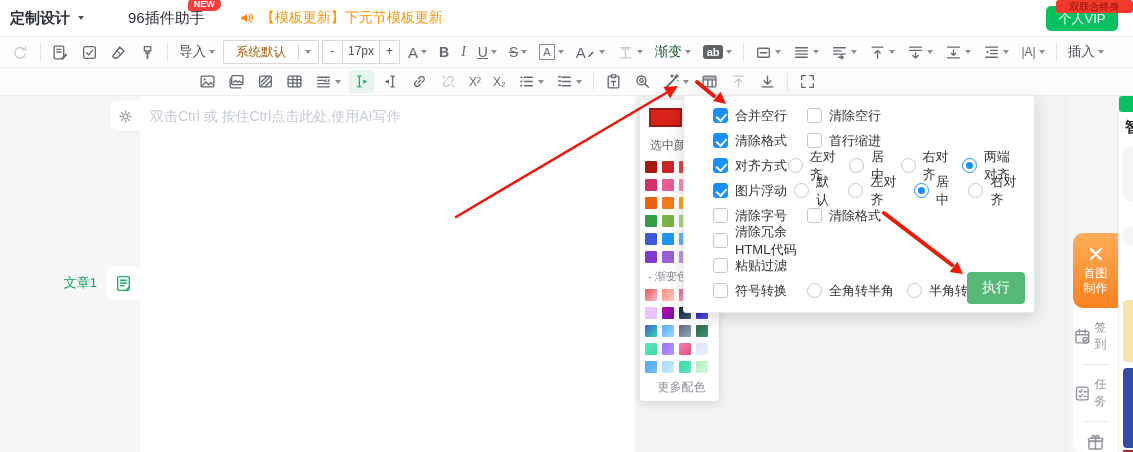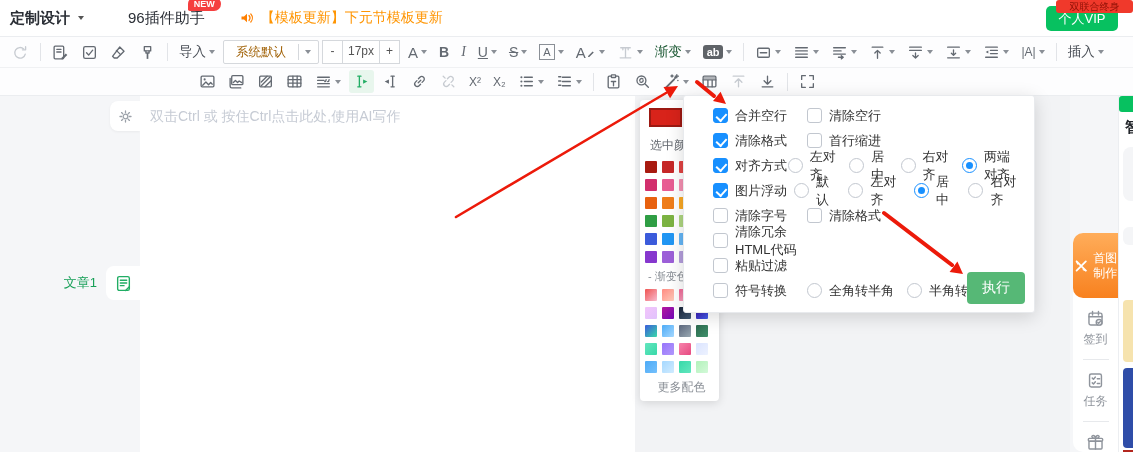--- a/index.html
+++ b/index.html
@@ -76,24 +76,24 @@
   .cb{width:15px;height:15px;border:1px solid #c2c7cf;border-radius:3px;background:#fff;box-sizing:border-box;flex:none;position:relative}
   .cb.on{background:#1890ff;border-color:#1890ff}
   .cb.on::after{content:"";position:absolute;left:4px;top:1.5px;width:4.5px;height:8px;border:solid #fff;border-width:0 2px 2px 0;transform:rotate(42deg)}
   .rd{width:15px;height:15px;border:1px solid #c2c7cf;border-radius:50%;background:#fff;box-sizing:border-box;flex:none;position:relative}
   .rd.on{border-color:#1890ff;border-width:1.5px}
   .rd.on::after{content:"";position:absolute;left:2.5px;top:2.5px;width:7px;height:7px;border-radius:50%;background:#1890ff}
   .exec{position:absolute;right:9px;bottom:8px;width:58px;height:32px;background:#56b876;border:none;border-radius:4px;color:#fff;font-size:14px;display:flex;align-items:center;justify-content:center;font-family:inherit}
   
   .right-rail{position:absolute;left:1070px;top:96px;width:48px;bottom:0;background:#f5f6f8;z-index:5}
   .rail-card{position:absolute;left:3px;right:0;top:137px;bottom:0;background:#fff;border-radius:10px 0 0 10px;display:flex;flex-direction:column;align-items:center}
-  .cover-tab{width:100%;height:78px;border-radius:10px 0 0 10px;background:linear-gradient(180deg,#ffad5a,#f8811f);color:#fff;display:flex;flex-direction:row;align-items:center;justify-content:center;gap:3px}
+  .cover-tab{width:100%;height:78px;border-radius:10px 0 0 10px;background:linear-gradient(180deg,#ffad5a,#f8811f);color:#fff;display:flex;flex-direction:column;align-items:center;justify-content:center;gap:3px}
   .cover-tab svg{width:18px;height:18px;stroke:#fff;fill:none;stroke-width:1.8;stroke-linecap:round}
   .cover-label{width:28px;font-size:12px;line-height:15px;text-align:center}
-  .rail-btn{display:flex;flex-direction:column;align-items:center;color:#8f949c;font-size:12px;gap:3px;margin-top:11px}
+  .rail-btn{display:flex;flex-direction:row;align-items:center;color:#8f949c;font-size:12px;gap:3px;margin-top:11px}
   .rail-btn svg{width:19px;height:19px;stroke:currentColor;fill:none;stroke-width:1.2;stroke-linecap:round;stroke-linejoin:round}
   .rail-div{width:26px;height:1px;background:#e7e9ec;margin-top:11px}
   
   .far-panel{position:absolute;left:1118px;top:96px;right:0;bottom:0;background:#fff;border-left:1px solid #eceef1}
   .fp-green{height:16px;background:#07c160;border-radius:3px 0 0 3px}
   .fp-title{font-weight:700;color:#23262b;font-size:15px;margin:6px 0 0 6px}
   .fp-card{height:54px;background:#f4f5f7;border-radius:8px 0 0 8px;margin:10px 0 0 4px}
   .fp-stub{height:18px;background:#f4f5f7;border-radius:6px 0 0 6px;margin:26px 0 0 4px}
   .fp-thumb1{position:absolute;top:204px;left:4px;right:0;height:62px;background:#f6e3ae;border-radius:4px 0 0 4px}
   .fp-thumb2{position:absolute;top:272px;left:4px;right:0;height:80px;background:#2f4da8;border-radius:4px 0 0 4px}

